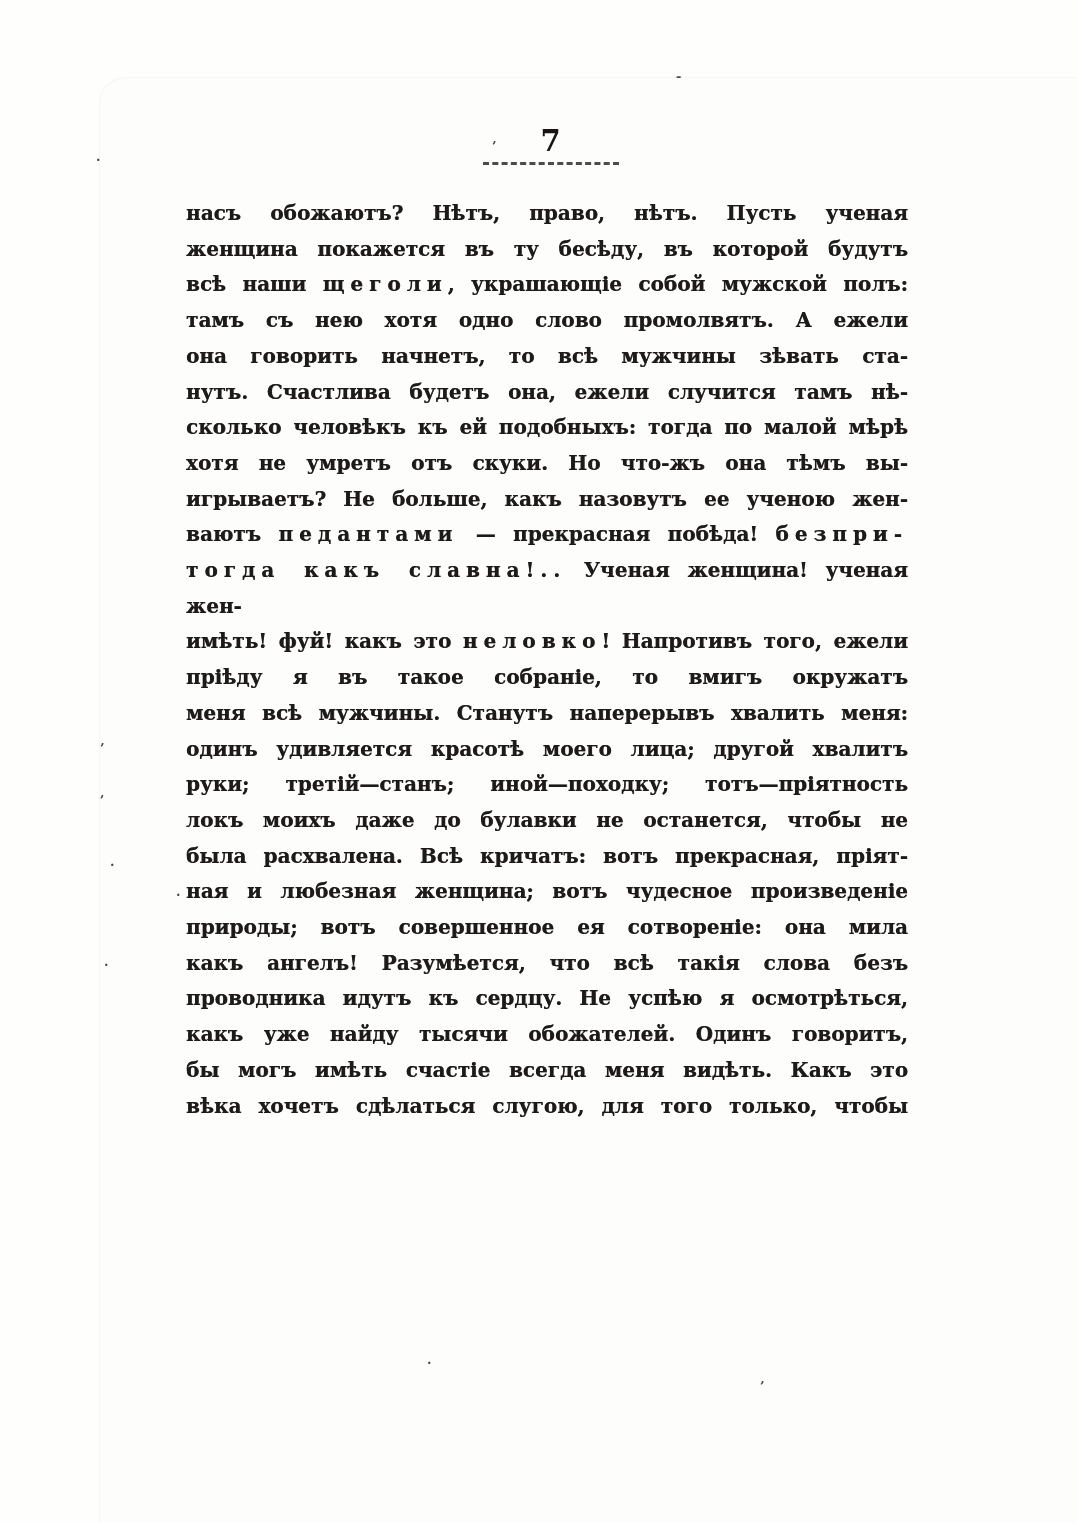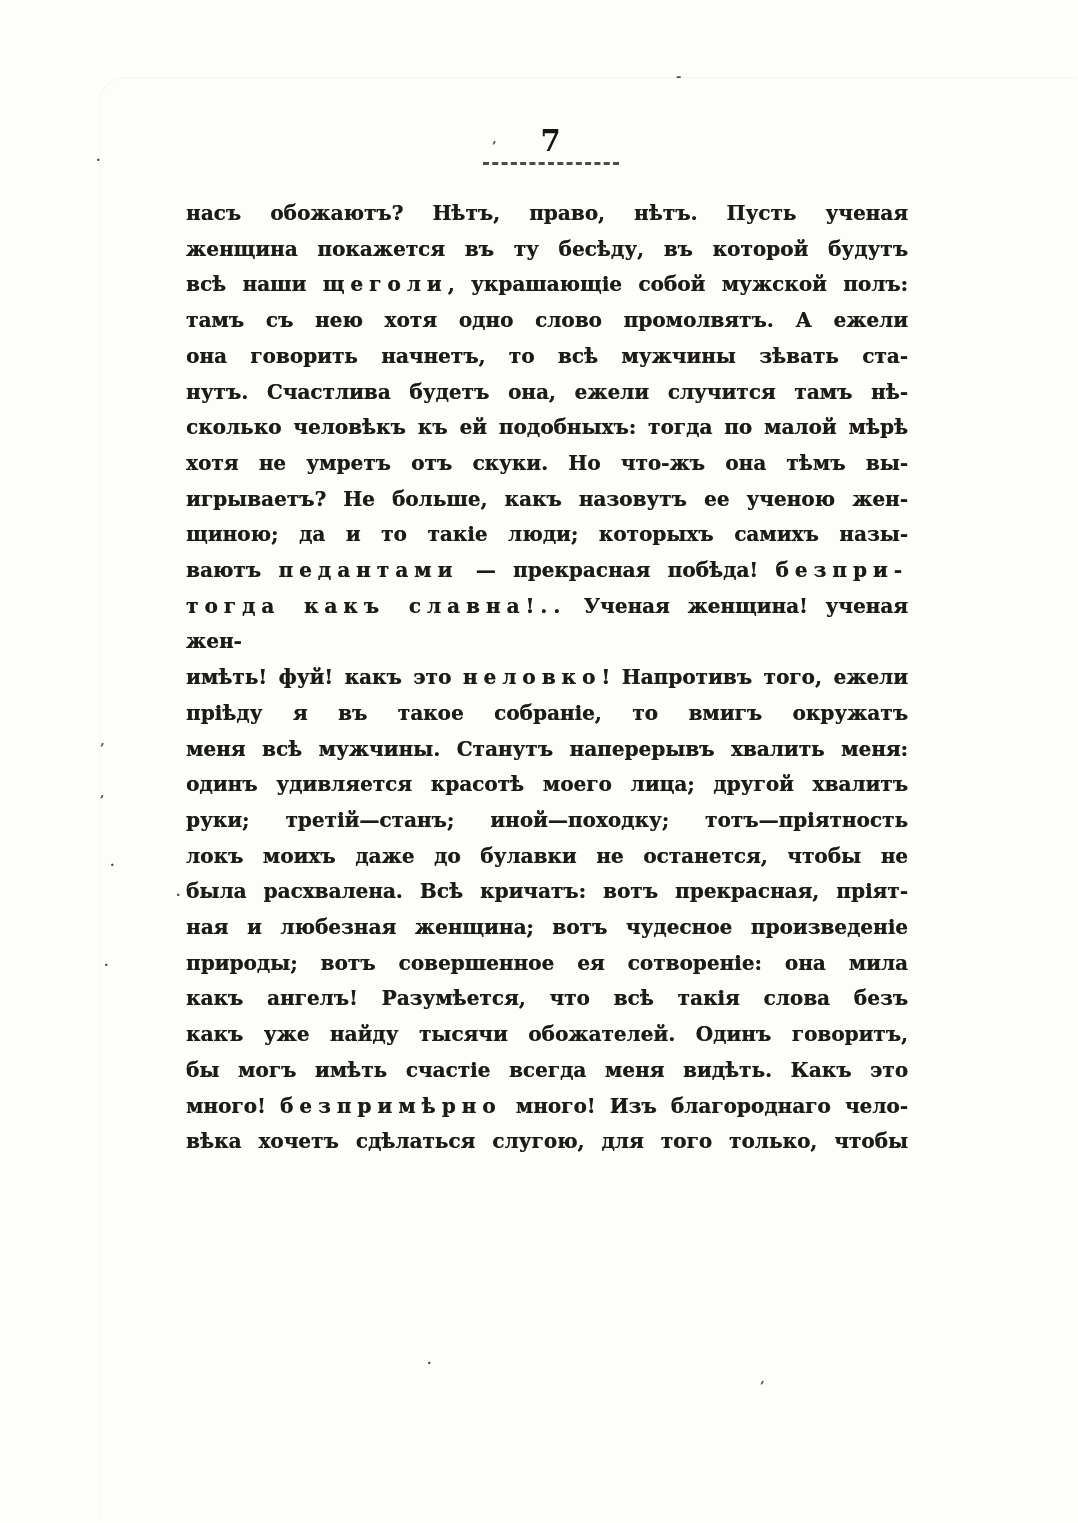--- a/index.html
+++ b/index.html
@@ -89,36 +89,35 @@
   <div class="text-block">
       <div class="line"><span>насъ обожаютъ? Нѣтъ, право, нѣтъ. Пусть ученая</span></div>
       <div class="line"><span>женщина покажется въ ту бесѣду, въ которой будутъ</span></div>
       <div class="line"><span>всѣ наши </span><span class="sp">щеголи</span><span>, украшающіе собой мужской полъ:</span></div>
       <div class="line"><span>тамъ съ нею хотя одно слово промолвятъ. А ежели</span></div>
       <div class="line"><span>она говорить начнетъ, то всѣ мужчины зѣвать ста-</span></div>
       <div class="line"><span>нутъ. Счастлива будетъ она, ежели случится тамъ нѣ-</span></div>
       <div class="line"><span>сколько человѣкъ къ ей подобныхъ: тогда по малой мѣрѣ</span></div>
       <div class="line"><span>хотя не умретъ отъ скуки. Но что-жъ она тѣмъ вы-</span></div>
       <div class="line"><span>игрываетъ? Не больше, какъ назовутъ ее ученою жен-</span></div>
-      <div class="line"><span>щиною; да и то такіе люди; которыхъ самихъ назы-</span></div>
       <div class="line"><span>ваютъ </span><span class="sp">педантами</span><span> — прекрасная побѣда! </span><span class="sp">безпри-</span></div>
       <div class="line"><span class="sp">тогда какъ славна!..</span><span> Ученая женщина! ученая жен-</span></div>
       <div class="line"><span>имѣть! фуй! какъ это </span><span class="sp">неловко</span><span>! Напротивъ того, ежели</span></div>
       <div class="line"><span>пріѣду я въ такое собраніе, то вмигъ окружатъ</span></div>
       <div class="line"><span>меня всѣ мужчины. Станутъ наперерывъ хвалить меня:</span></div>
       <div class="line"><span>одинъ удивляется красотѣ моего лица; другой хвалитъ</span></div>
       <div class="line"><span>руки; третій—станъ; иной—походку; тотъ—пріятность</span></div>
       <div class="line"><span>локъ моихъ даже до булавки не останется, чтобы не</span></div>
       <div class="line"><span>была расхвалена. Всѣ кричатъ: вотъ прекрасная, пріят-</span></div>
       <div class="line"><span>ная и любезная женщина; вотъ чудесное произведеніе</span></div>
       <div class="line"><span>природы; вотъ совершенное ея сотвореніе: она мила</span></div>
       <div class="line"><span>какъ ангелъ! Разумѣется, что всѣ такія слова безъ</span></div>
+      <div class="line"><span>проводника идутъ къ сердцу. Не успѣю я осмотрѣться,</span></div>
       <div class="line"><span>какъ уже найду тысячи обожателей. Одинъ говоритъ,</span></div>
       <div class="line"><span>бы могъ имѣть счастіе всегда меня видѣть. Какъ это</span></div>
-      <div class="line"><span>много! </span><span class="sp">безпримѣрно</span><span> много! Изъ благороднаго чело-</span></div>
       <div class="line"><span>вѣка хочетъ сдѣлаться слугою, для того только, чтобы</span></div>
     </div>
 <span class="speck" style="left: 492px; top: 140px;">’</span>
     <span class="speck" style="left: 676px; top: 70px;">-</span>
     <span class="speck" style="left: 96px; top: 150px;">.</span>
     <span class="speck" style="left: 100px; top: 742px;">’</span>
     <span class="speck" style="left: 100px; top: 786px;">‚</span>
     <span class="speck" style="left: 110px; top: 858px;">·</span>
     <span class="speck" style="left: 176px; top: 888px;">·</span>
     <span class="speck" style="left: 104px; top: 958px;">·</span>

